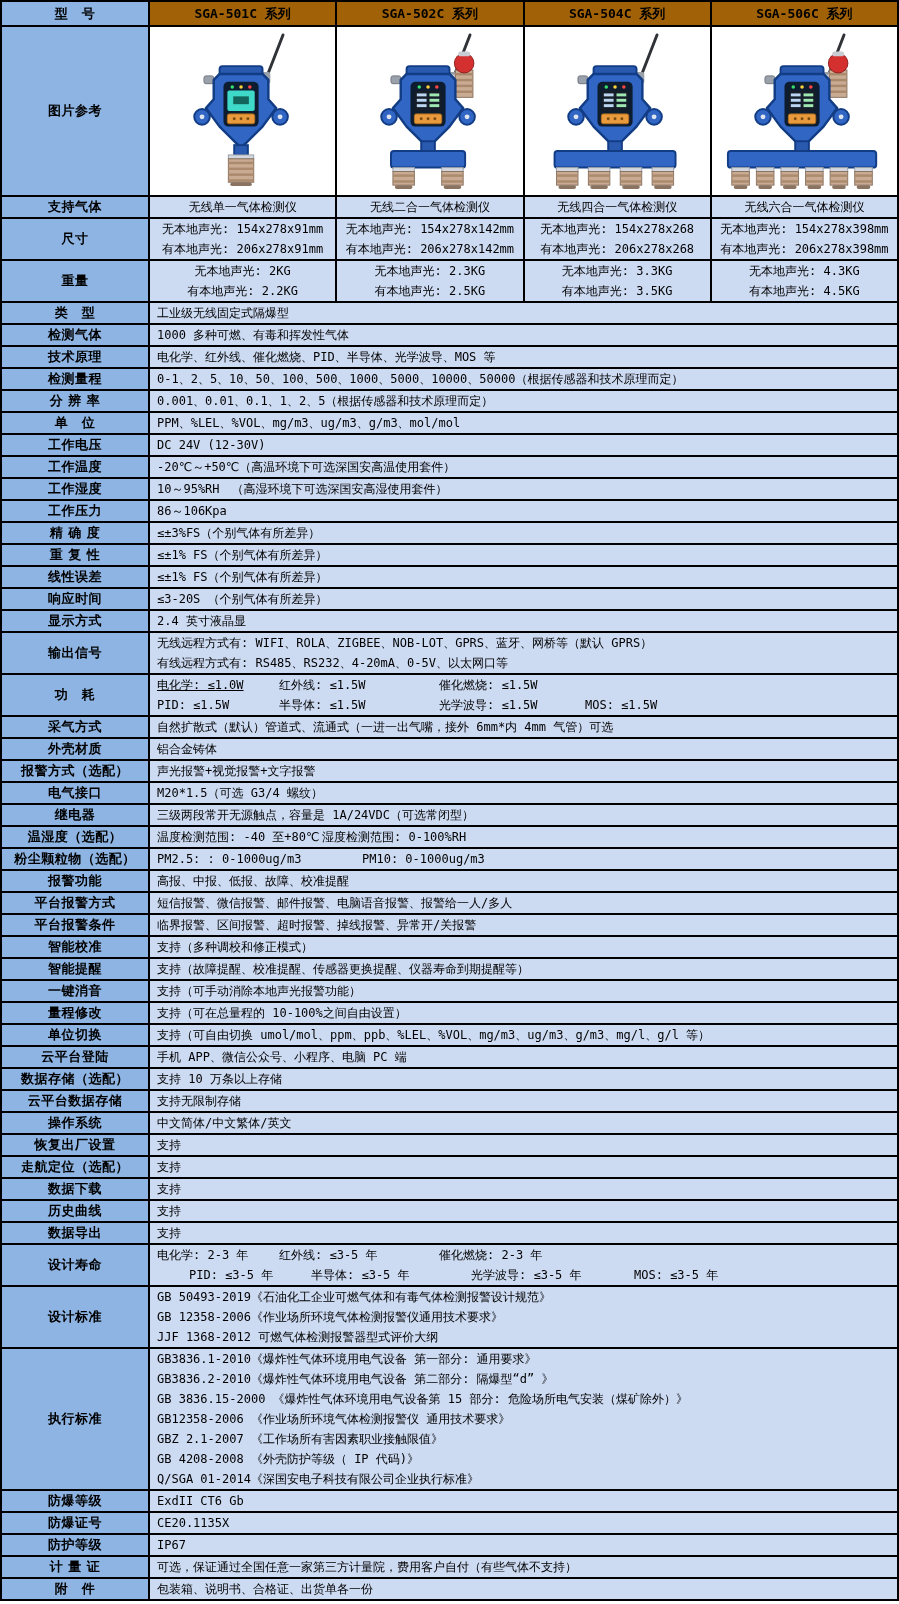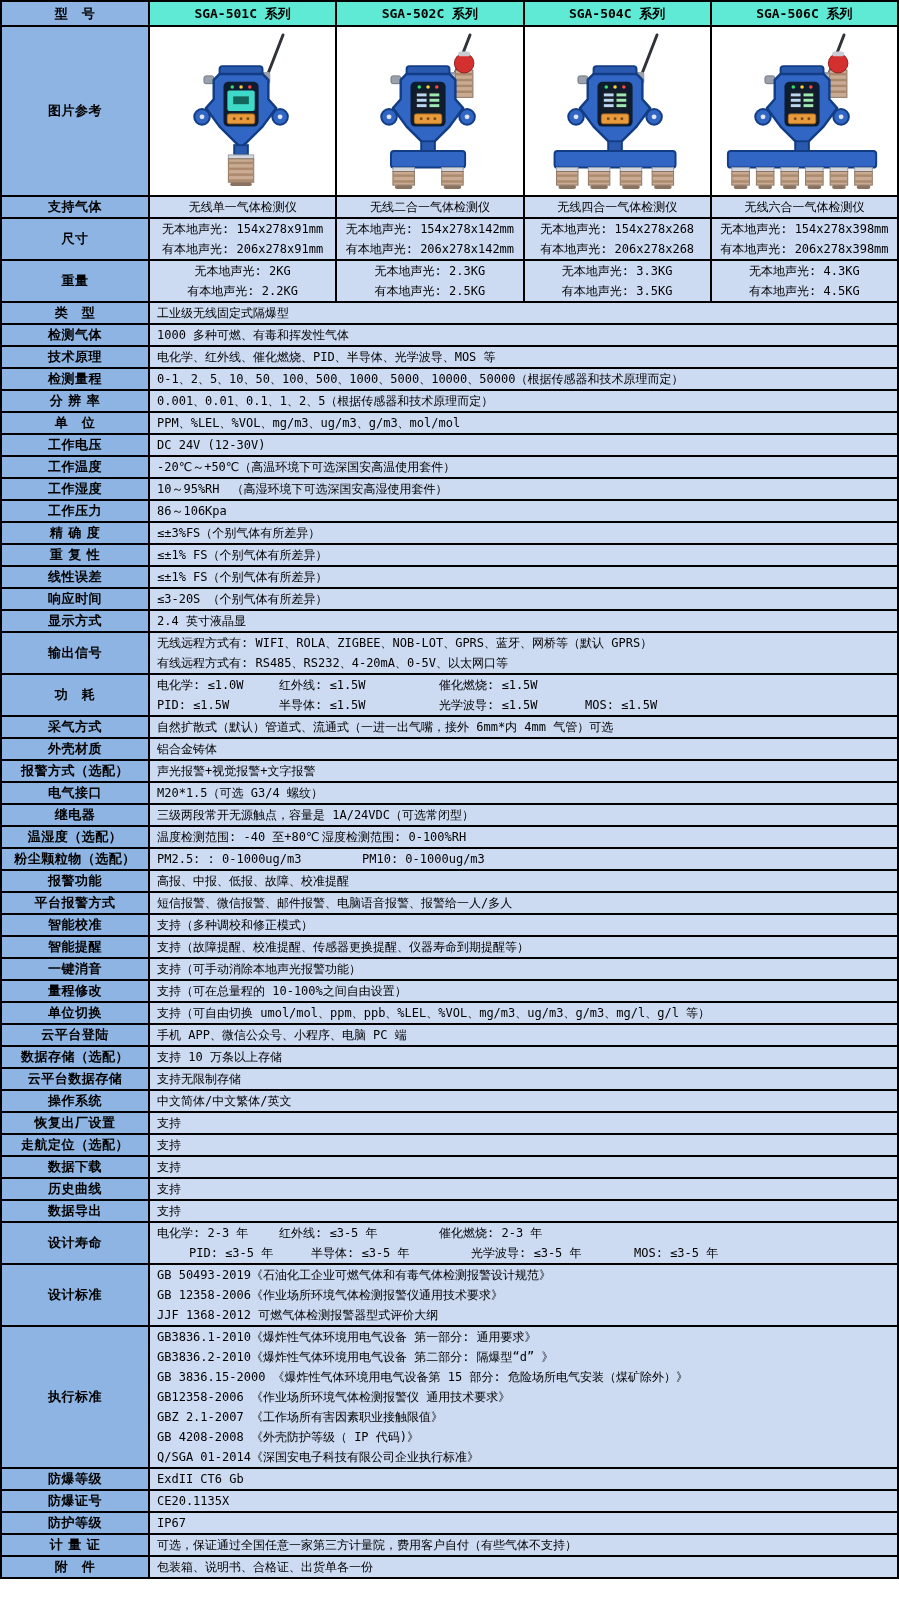--- a/index.html
+++ b/index.html
@@ -3,21 +3,21 @@
 <meta charset="utf-8">
 <style>
   html,body{margin:0;padding:0;background:#fff;}
   body{width:899px;font-family:"DejaVu Sans",sans-serif;color:#000;}
   table.spec{width:899px;border-collapse:collapse;table-layout:fixed;border:2px solid #000;}
   col.c-label{width:148px;}
   td{border:2px solid #000;box-sizing:border-box;vertical-align:middle;overflow:hidden;}
   td.lbl{background:#8DB4E2;font-weight:700;font-size:13px;text-align:center;padding:0 12px;letter-spacing:0.5px;}
   td.val{background:#CCDAF2;font-size:12px;padding:0 7px;font-family:"DejaVu Sans Mono","DejaVu Sans",sans-serif;}
   td.val.center{text-align:center;padding:0 0;}
-  td.model{background:#5eead4;font-weight:700;font-size:13px;text-align:center;height:25px;
+  td.model{background:#a16207;font-weight:700;font-size:13px;text-align:center;height:25px;
            font-family:"DejaVu Sans Mono","DejaVu Sans",sans-serif;}
   td.img-cell{background:#fff;height:170px;text-align:center;vertical-align:middle;padding:0;}
   .line{height:20px;line-height:20px;white-space:nowrap;overflow:hidden;}
   .seg{display:inline-block;vertical-align:top;}
   svg{display:inline-block;vertical-align:middle;}
 </style>
 </head>
 <body>
 
 <div>
@@ -405,21 +405,21 @@
         <tr>
           <td class="lbl">输出信号</td>
           <td class="val" colspan="4">
             <div class="line">无线远程方式有: WIFI、ROLA、ZIGBEE、NOB-LOT、GPRS、蓝牙、网桥等（默认 GPRS）</div>
             <div class="line">有线远程方式有: RS485、RS232、4-20mA、0-5V、以太网口等</div>
           </td>
         </tr>
         <tr>
           <td class="lbl">功　耗</td>
           <td class="val" colspan="4">
-            <div class="line"><span class="seg" style="min-width: 122px;">电化学: ≤1.0W</span><span class="seg" style="min-width: 160px;">红外线: ≤1.5W</span><span class="seg" style="min-width: 146px;">催化燃烧: ≤1.5W</span></div>
+            <div class="line"><span class="seg" style="min-width: 122px; text-decoration: underline;">电化学: ≤1.0W</span><span class="seg" style="min-width: 160px;">红外线: ≤1.5W</span><span class="seg" style="min-width: 146px;">催化燃烧: ≤1.5W</span></div>
             <div class="line"><span class="seg" style="min-width: 122px;">PID: ≤1.5W</span><span class="seg" style="min-width: 160px;">半导体: ≤1.5W</span><span class="seg" style="min-width: 146px;">光学波导: ≤1.5W</span><span class="seg">MOS: ≤1.5W</span></div>
           </td>
         </tr>
         <tr>
           <td class="lbl">采气方式</td>
           <td class="val" colspan="4">
             <div class="line">自然扩散式（默认）管道式、流通式（一进一出气嘴，接外 6mm*内 4mm 气管）可选</div>
           </td>
         </tr>
         <tr>
@@ -461,20 +461,26 @@
         <tr>
           <td class="lbl">报警功能</td>
           <td class="val" colspan="4">
             <div class="line">高报、中报、低报、故障、校准提醒</div>
           </td>
         </tr>
         <tr>
           <td class="lbl">平台报警方式</td>
           <td class="val" colspan="4">
             <div class="line">短信报警、微信报警、邮件报警、电脑语音报警、报警给一人/多人</div>
+          </td>
+        </tr>
+        <tr>
+          <td class="lbl">平台报警条件</td>
+          <td class="val" colspan="4">
+            <div class="line">临界报警、区间报警、超时报警、掉线报警、异常开/关报警</div>
           </td>
         </tr>
         <tr>
           <td class="lbl">智能校准</td>
           <td class="val" colspan="4">
             <div class="line">支持（多种调校和修正模式）</div>
           </td>
         </tr>
         <tr>
           <td class="lbl">智能提醒</td>

